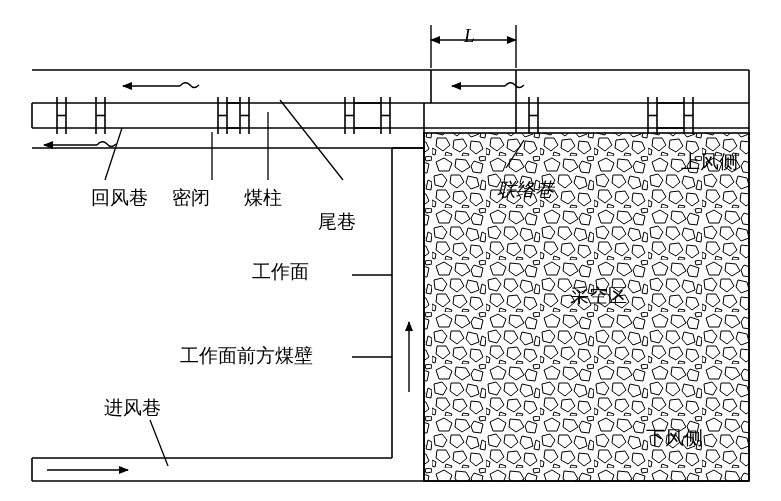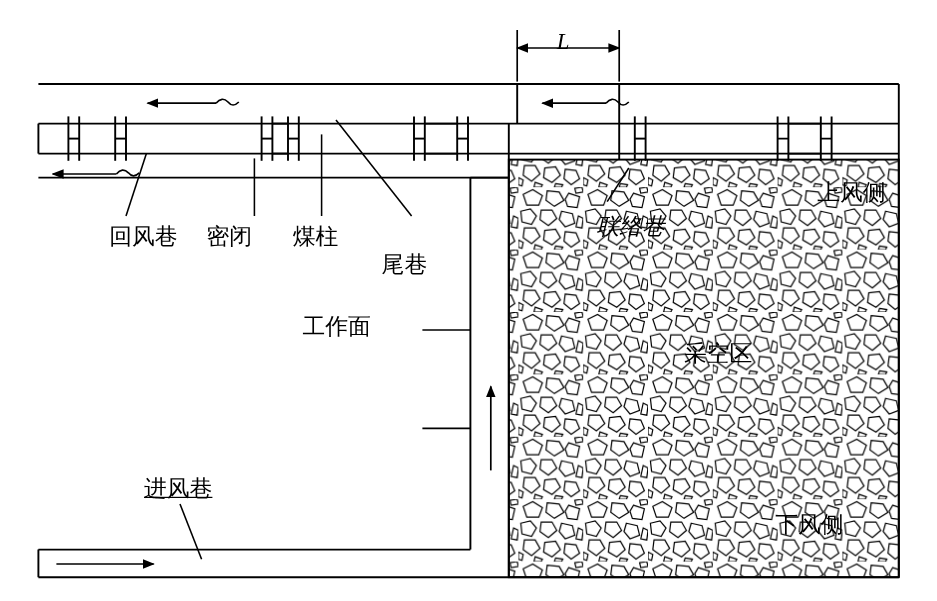--- a/index.html
+++ b/index.html
@@ -195,20 +195,21 @@
   </svg>
 
   <div class="lbl lbl-italic" style="left:464px; top:26px;">L</div>
 
   <div class="lbl" style="left:70px; top:188px;margin-left:21px;">回风巷</div>
   <div class="lbl" style="left:172px; top:188px;">密闭</div>
   <div class="lbl" style="left:244px; top:188px;">煤柱</div>
   <div class="lbl" style="left:318px; top:188px;margin-top:24px;">尾巷</div>
 
   <div class="lbl" style="left:252px; top:264px;font-family:Liberation Mono, monospace;">工作面</div>
-  <div class="lbl" style="left:120px; top:398px;text-decoration:underline;">进风巷</div>
+  <div class="lbl" style="left:180px; top:346px;">工作面前方煤壁</div>
+  <div class="lbl" style="left:104px; top:398px;">进风巷</div>
 
   <div class="lbl" style="left:497px; top:180px;font-style:italic;">联络巷</div>
   <div class="lbl" style="left:570px; top:286px;text-align:right;">采空区</div>
   <div class="lbl" style="left:646px; top:152px;padding-left:35px;">上风侧</div>
   <div class="lbl" style="left:646px; top:428px;">下风侧</div>
 
 </div>
 
 </body></html>

